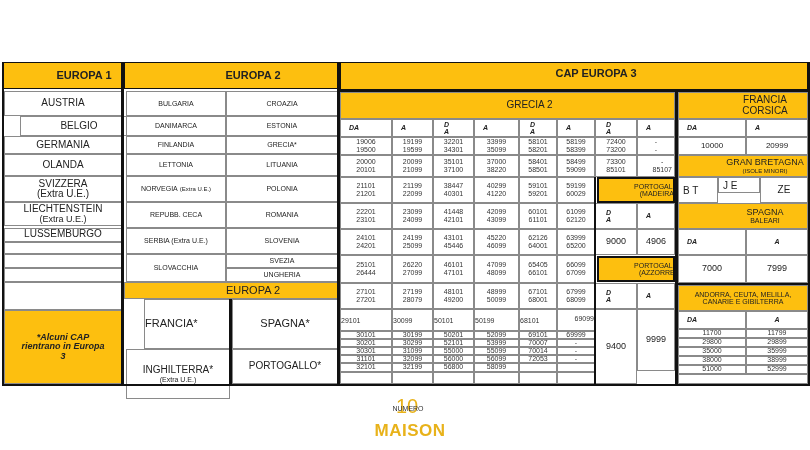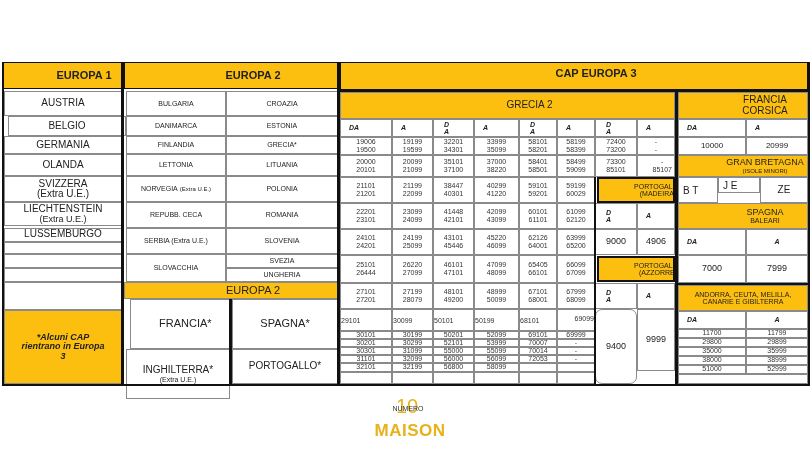--- a/index.html
+++ b/index.html
@@ -18,21 +18,21 @@
   .col { flex-direction:column; }
   .logo-num { position:absolute; left:387px; top:395px; width:40px; text-align:center; font-size:20px; color:#e8b21a; font-weight:normal; }
   .logo-txt { position:absolute; left:383px; top:405px; width:50px; text-align:center; font-size:7px; color:#333; }
   .logo-maison { position:absolute; left:365px; top:421px; width:90px; text-align:center; font-size:17px; font-weight:bold; color:#e8b21a; letter-spacing:0.5px; }
 </style>
 </head>
 <body>
 
 <div class="c y b f11 blk" style="left:2px;top:62px;width:120px;height:27px;">EUROPA 1</div>
 <div class="c f10" style="left:4px;top:91px;width:118px;height:25px;text-align:right;">AUSTRIA</div>
-<div class="c f10" style="left:8px;top:116px;width:118px;height:20px;">BELGIO</div>
+<div class="c f10" style="left:20px;top:116px;width:118px;height:20px;">BELGIO</div>
 <div class="c f10" style="left:4px;top:136px;width:118px;height:18px;">GERMANIA</div>
 <div class="c f10" style="left:4px;top:154px;width:118px;height:22px;">OLANDA</div>
 <div class="c col f10" style="left:4px;top:176px;width:118px;height:26px;">
   <span>SVIZZERA</span>
   <span>(Extra U.E.)</span>
 </div>
 <div class="c col f10" style="left:4px;top:202px;width:118px;height:24px;">
   <span>LIECHTENSTEIN</span>
   <span class="f9">(Extra U.E.)</span>
 </div>
@@ -61,21 +61,21 @@
 <div class="c f7" style="left:226px;top:116px;width:112px;height:20px;">ESTONIA</div>
 <div class="c f7" style="left:226px;top:136px;width:112px;height:18px;">GRECIA*</div>
 <div class="c f7" style="left:226px;top:154px;width:112px;height:22px;">LITUANIA</div>
 <div class="c f7" style="left:226px;top:176px;width:112px;height:26px;">POLONIA</div>
 <div class="c f7" style="left:226px;top:202px;width:112px;height:26px;">ROMANIA</div>
 <div class="c f7" style="left:226px;top:228px;width:112px;height:26px;">SLOVENIA</div>
 <div class="c f7" style="left:226px;top:254px;width:112px;height:14px;">SVEZIA</div>
 <div class="c f7" style="left:226px;top:268px;width:112px;height:14px;">UNGHERIA</div>
 
 <div class="c y f11" style="left:124px;top:282px;width:214px;height:17px;">EUROPA 2</div>
-<div class="c f11" style="left:130px;top:299px;width:104px;height:50px;justify-content:flex-start;padding-left:28px;">FRANCIA*</div>
+<div class="c f11" style="left:144px;top:299px;width:104px;height:50px;justify-content:flex-start;padding-left:0;">FRANCIA*</div>
 <div class="c f11" style="left:232px;top:299px;width:106px;height:50px;">SPAGNA*</div>
 <div class="c col f10" style="left:126px;top:349px;width:104px;height:50px;">
   <span>INGHILTERRA*</span>
   <span class="f7">(Extra U.E.)</span>
 </div>
 <div class="c f10" style="left:232px;top:349px;width:106px;height:35px;">PORTOGALLO*</div>
 <div class="thick" style="left:229px;top:299px;width:3px;height:86px;"></div>
 <div class="thick" style="left:337px;top:62px;width:3px;height:324px;"></div>
 <div class="thick" style="left:2px;top:384px;width:808px;height:2px;"></div>
 
@@ -259,21 +259,21 @@
 <div class="c hd" style="left:637px;top:203px;width:38px;height:26px;">A</div>
 <div class="c f9" style="left:595px;top:229px;width:42px;height:26px;">9000</div>
 <div class="c f9" style="left:637px;top:229px;width:38px;height:26px;">4906</div>
 
 <div class="c y col f7" style="left:597px;top:256px;width:78px;height:26px;border:2px solid #111;">PORTOGALLO (AZZORRE)</div>
 <div class="c hd2" style="left:595px;top:283px;width:42px;height:26px;">
     <span>D</span>
     <span>A</span>
   </div>
 <div class="c hd" style="left:637px;top:283px;width:38px;height:26px;">A</div>
-<div class="c f9" style="left:595px;top:309px;width:42px;height:75px;border-radius:7px;">9400</div>
+<div class="c f9" style="left:595px;top:309px;width:42px;height:75px;">9400</div>
 <div class="c f9" style="left:637px;top:309px;width:38px;height:62px;">9999</div>
 <div class="thick" style="left:594px;top:177px;width:2px;height:208px;"></div>
 
 <div class="c y col f10" style="left:678px;top:92px;width:130px;height:27px;">FRANCIA CORSICA</div>
 <div class="c hd" style="left:678px;top:119px;width:68px;height:18px;">DA</div>
 <div class="c hd" style="left:746px;top:119px;width:62px;height:18px;">A</div>
 <div class="c f8" style="left:678px;top:137px;width:68px;height:18px;">10000</div>
 <div class="c f8" style="left:746px;top:137px;width:62px;height:18px;">20999</div>
 
 <div class="c y col f9" style="left:678px;top:155px;width:130px;height:22px;">

